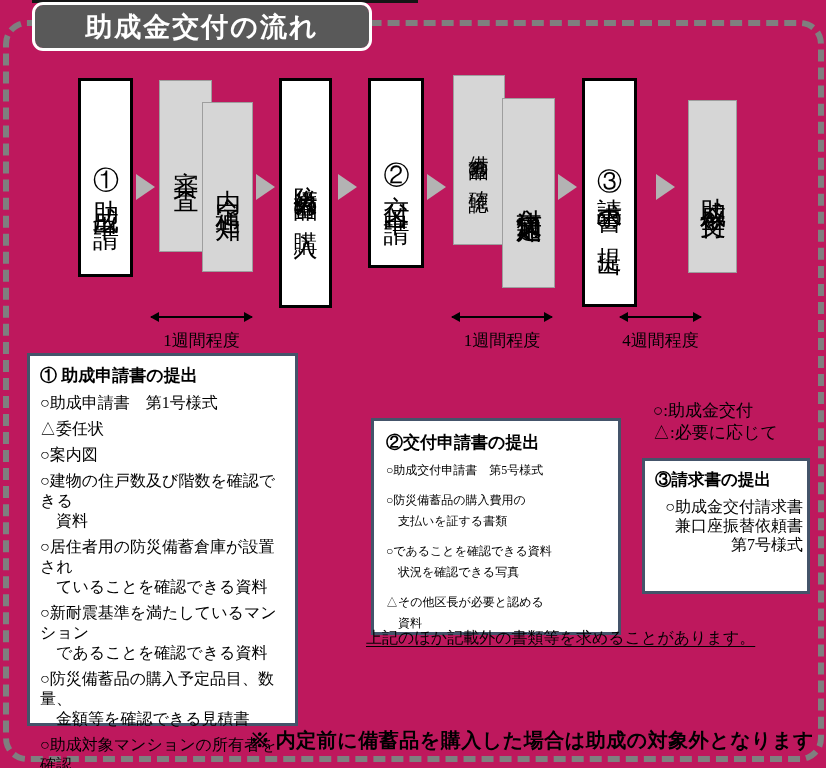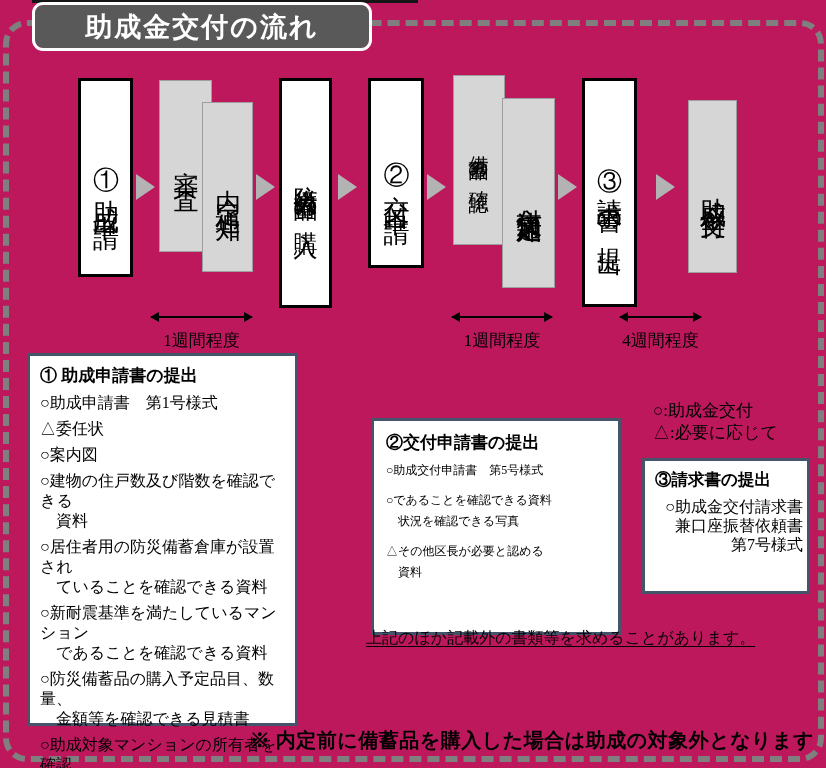--- a/index.html
+++ b/index.html
@@ -122,20 +122,22 @@
 　できる書類</div>
         <div class="item">○申請者本人を確認できる資料</div>
         <div class="item">△であることを確認できる資料</div>
       </div>
   </div>
 
   <div id="dbox2" class="dbox" style="left:347px;top:418px;width:250px;height:217px;padding:8px 4px 4px 12px;margin-left:24px;">
     <div class="dtitle">②交付申請書の提出</div>
     <div>
         <div class="item">○助成交付申請書　第5号様式</div>
+        <div class="item">○防災備蓄品の購入費用の
+　支払いを証する書類</div>
         <div class="item">○であることを確認できる資料
 　状況を確認できる写真</div>
         <div class="item">△その他区長が必要と認める
 　資料</div>
       </div>
   </div>
 
   <div id="dbox3" class="dbox" style="left:642px;top:458px;width:168px;height:136px;padding:6px 4px 4px 10px;">
     <div class="dtitle">③請求書の提出</div>
     <div>

